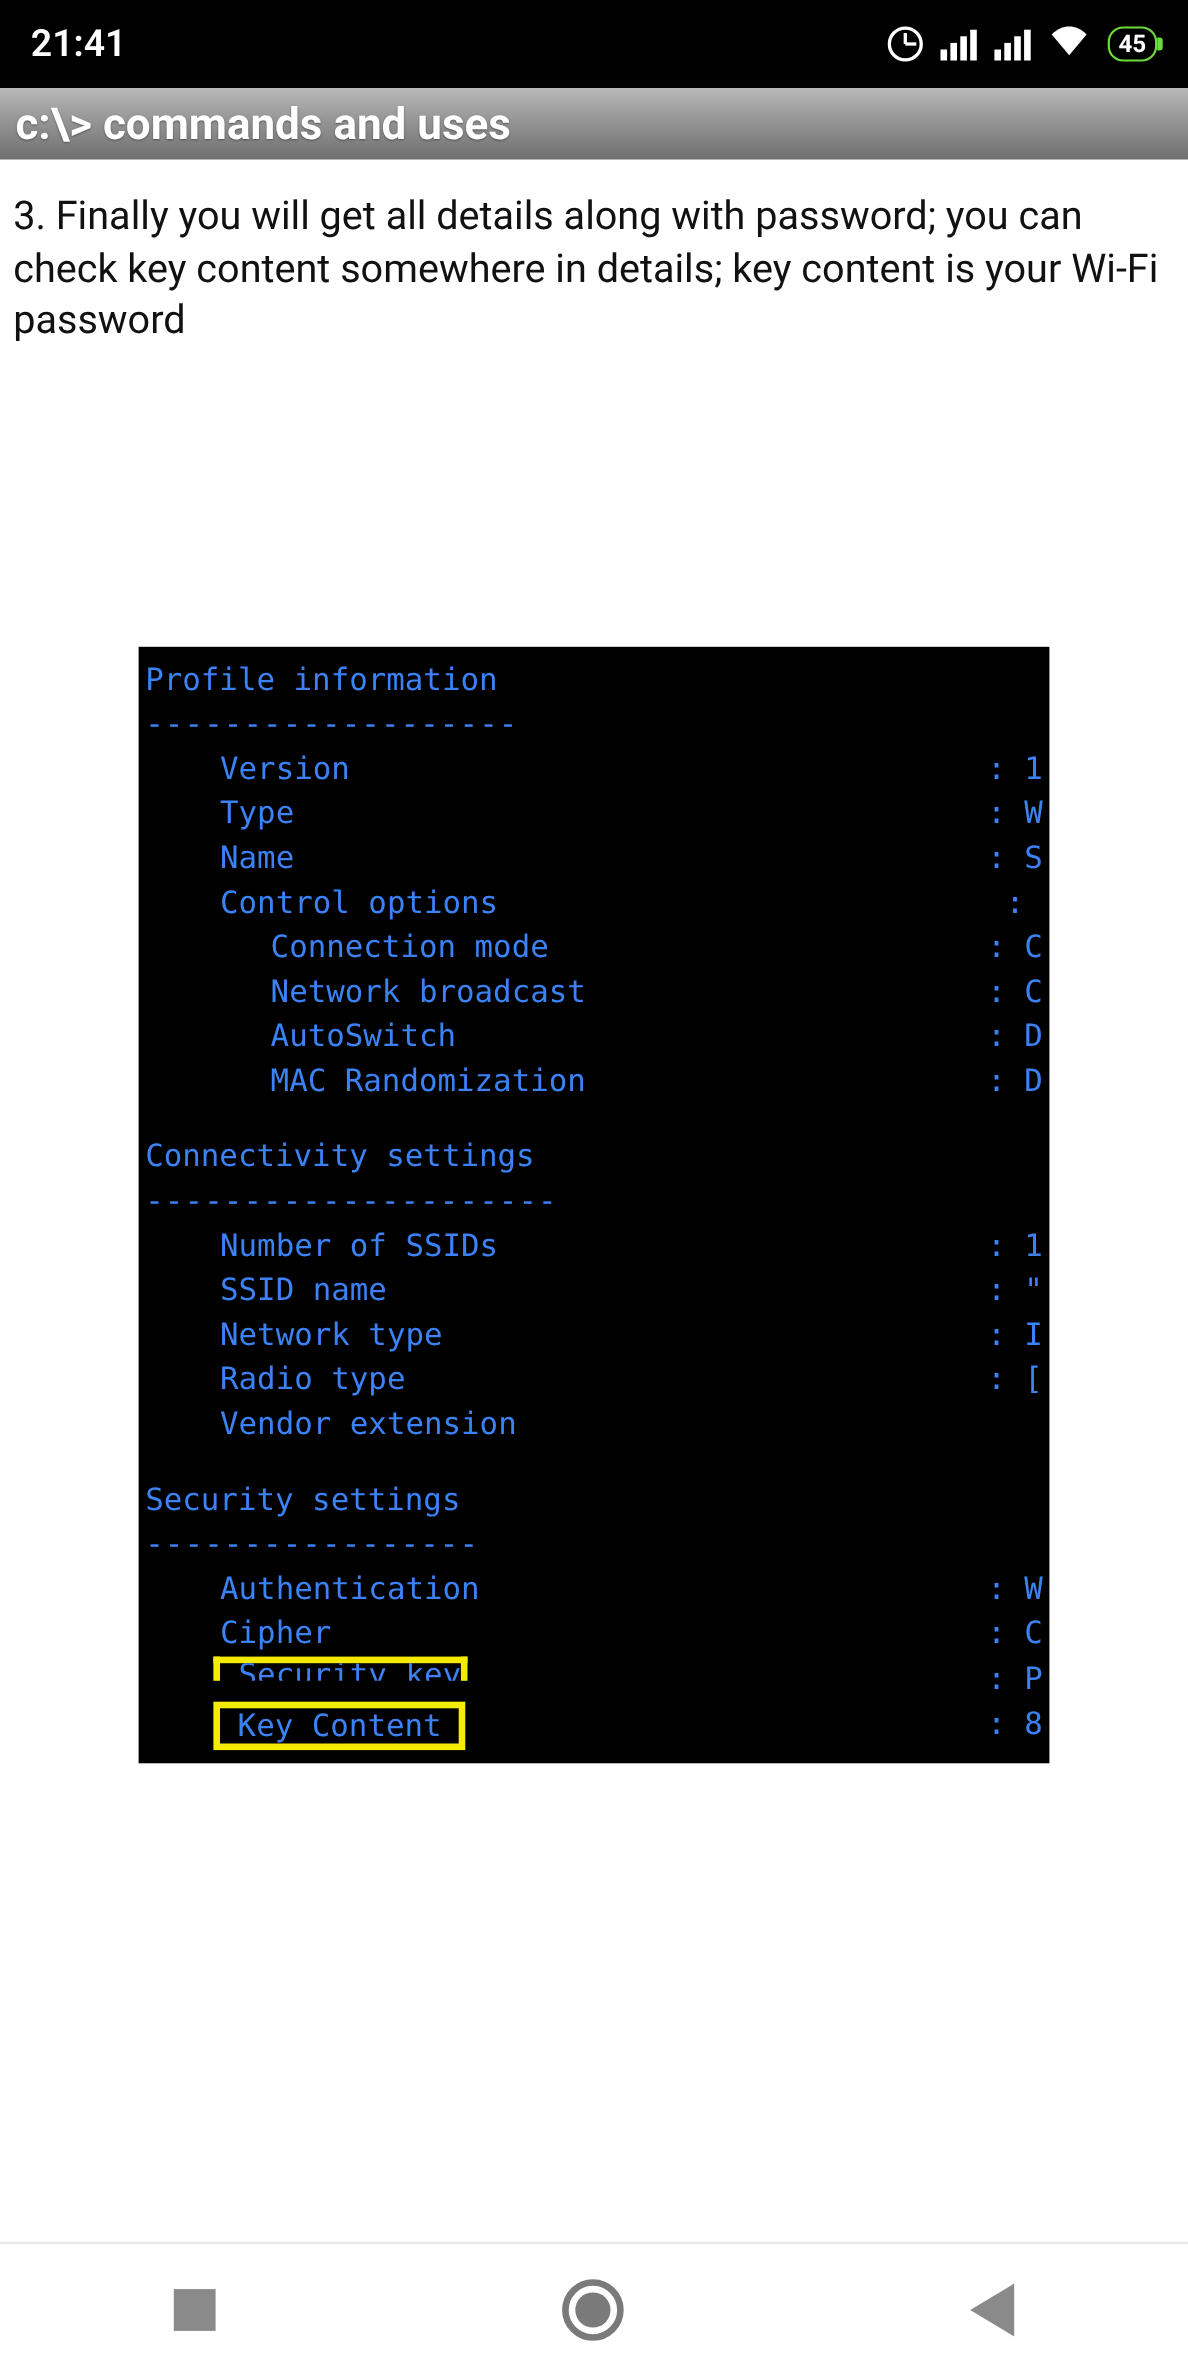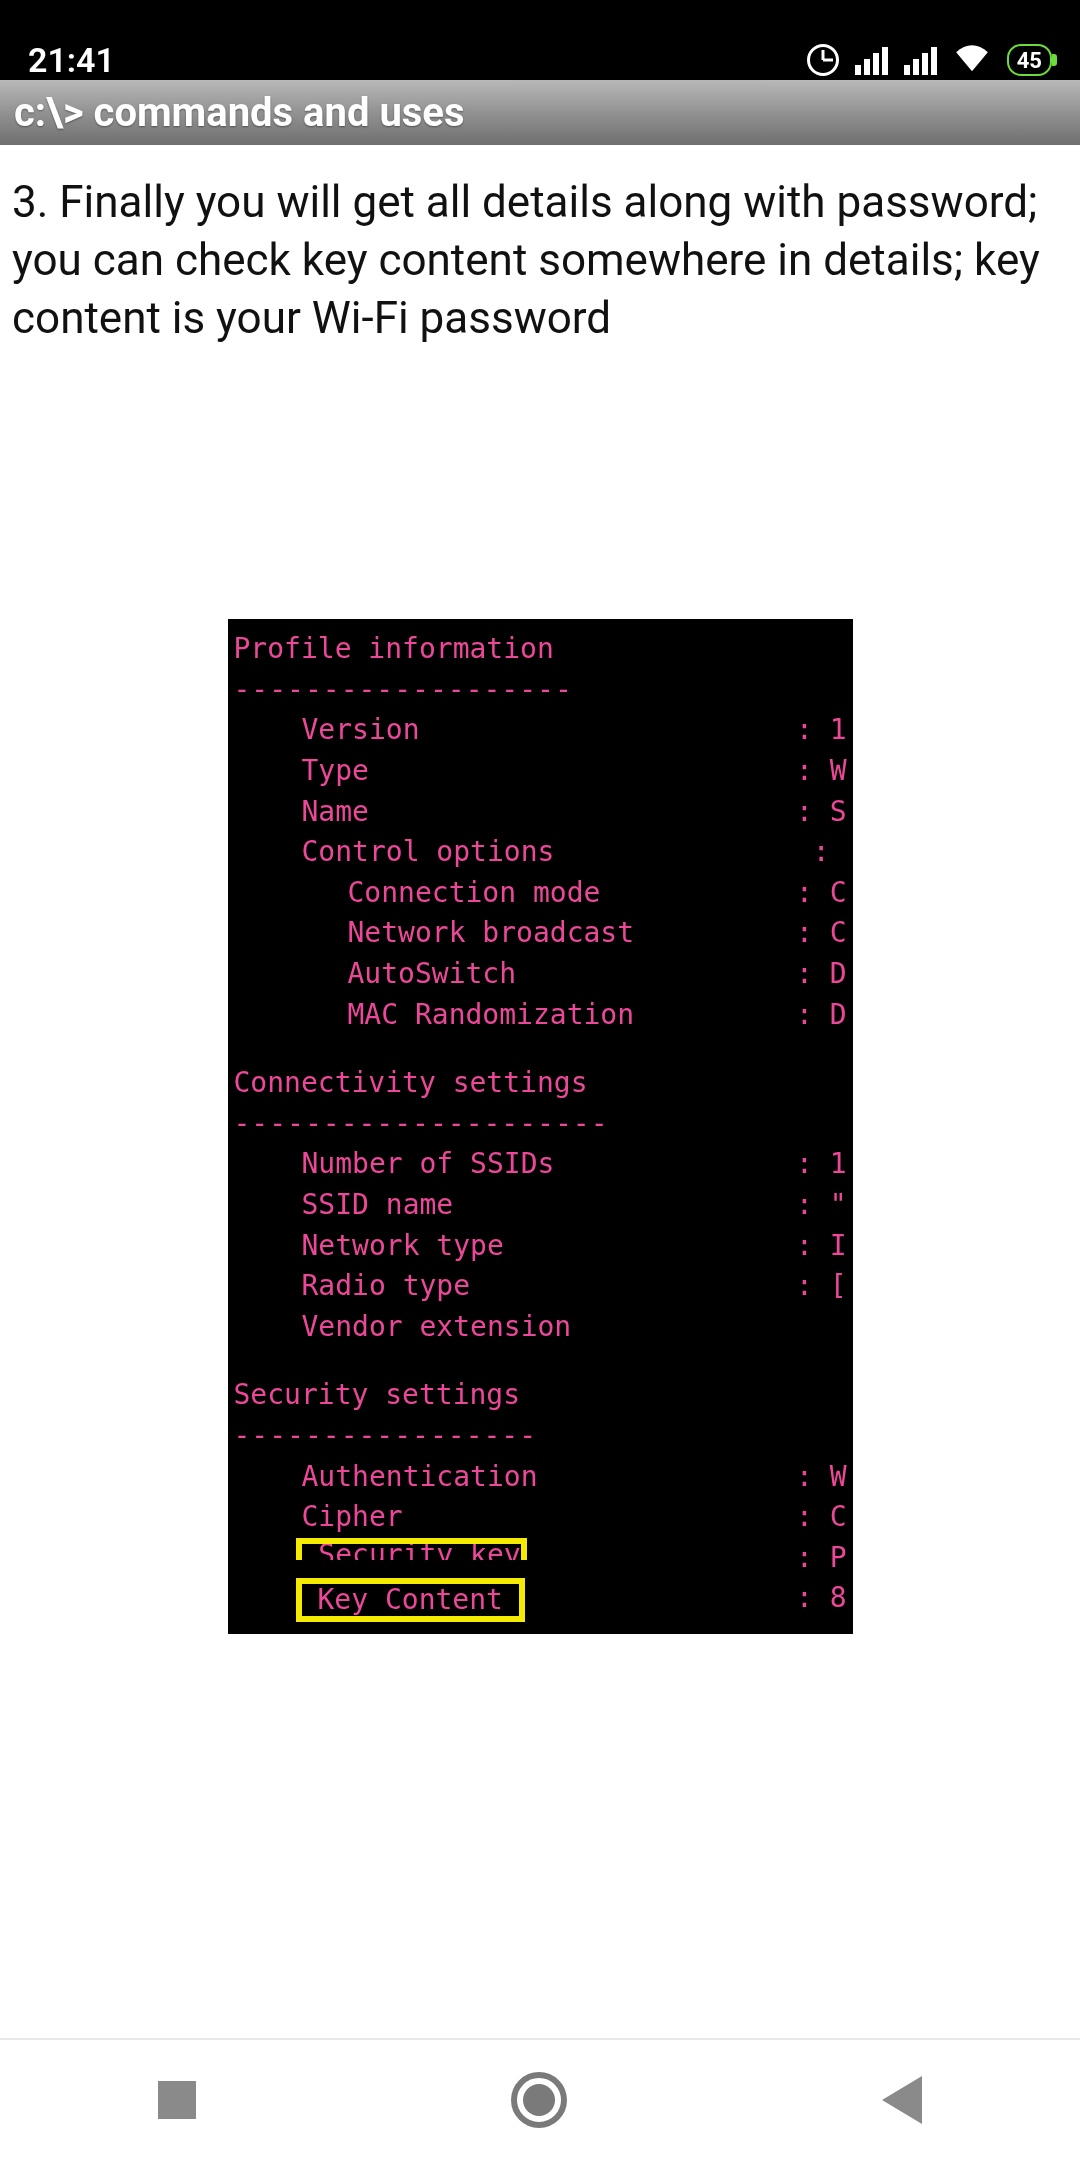--- a/index.html
+++ b/index.html
@@ -4,21 +4,21 @@
 <style>
   * { margin: 0; padding: 0; box-sizing: border-box; }
   html, body { width: 1080px; height: 2160px; font-family: Roboto, Arial, sans-serif; background: #fff; }
 
   
   .status-bar {
     background: #000;
     color: #fff;
     height: 80px;
     display: flex;
-    align-items: flex-end;
+    align-items: center;
     justify-content: space-between;
     padding: 0 28px;
     font-size: 34px;
     font-weight: 600;
   }
   .status-right { display: flex; align-items: center; gap: 16px; }
   .sig-icon { display: inline-flex; align-items: flex-end; gap: 3px; height: 30px; }
   .sig-icon span { background: #fff; width: 6px; display: inline-block; }
   .sig1 { height: 10px; } .sig2 { height: 16px; } .sig3 { height: 22px; } .sig4 { height: 28px; }
   .alarm-icon { width: 32px; height: 32px; border: 3px solid #fff; border-radius: 50%; position: relative; }
@@ -54,31 +54,31 @@
     font-weight: 700;
     display: flex;
     align-items: center;
     padding: 0 14px;
     text-shadow: 0 1px 2px rgba(0,0,0,.4);
   }
 
   
   .article {
     padding: 28px 12px 12px 12px;
-    font-size: 44px;
+    font-size: 36px;
     line-height: 1.32;
     color: #111;
   }
 
   
   .terminal-wrap {
     margin: 260px auto 0 auto;
-    width: 625px;
+    width: 828px;
     background: #000;
-    color: #ec4899;
+    color: #3b82f6;
     font-family: "Lucida Console", Consolas, monospace;
     font-size: 28px;
     line-height: 1.45;
     padding: 10px 0 12px 0;
     white-space: pre;
     overflow: hidden;
   }
   .t-section { padding-left: 6px; }
   .t-dashes { letter-spacing: 1px; padding-left:6px;}
   .t-row { display: flex; }

